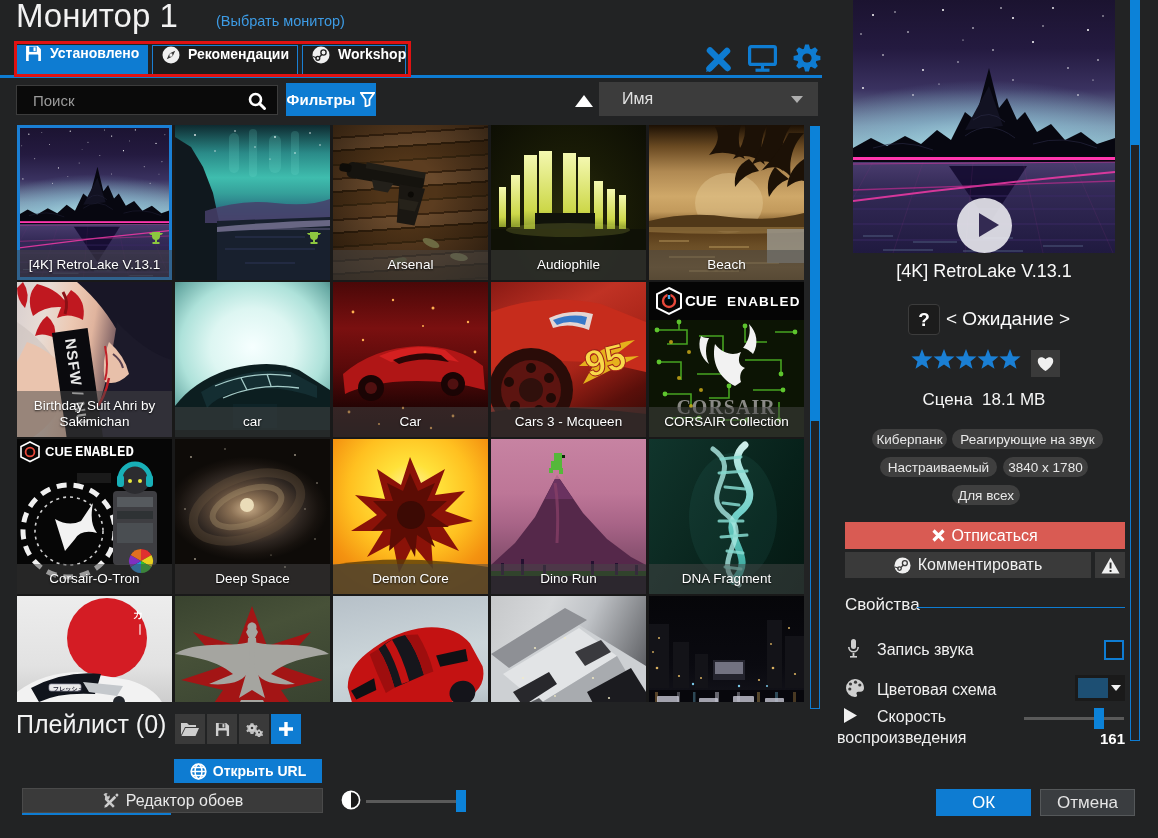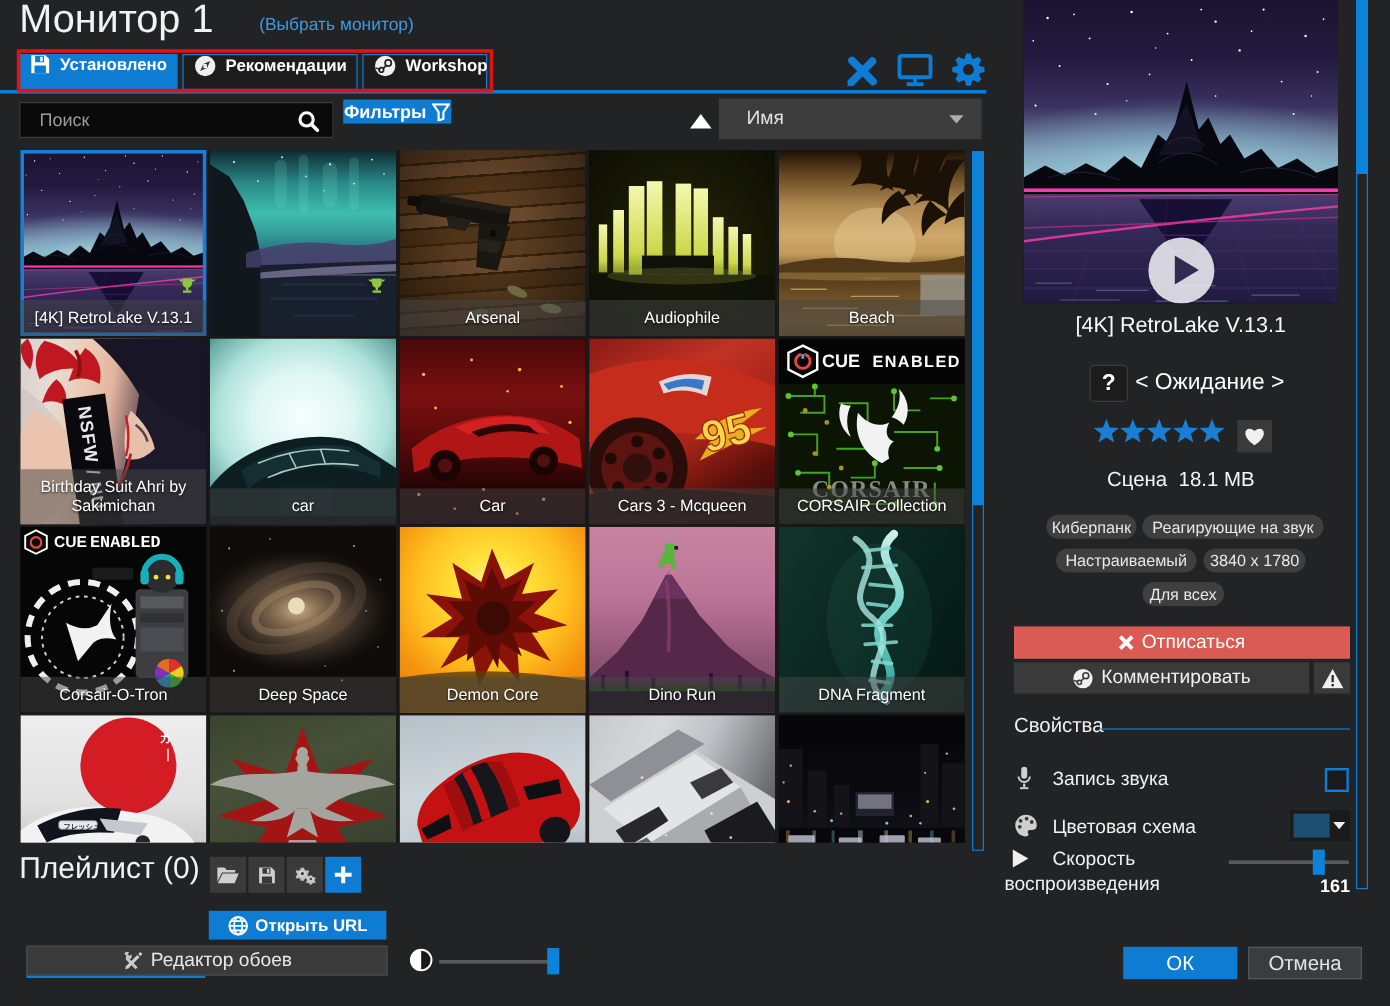--- a/index.html
+++ b/index.html
@@ -17,21 +17,21 @@
   
   .tab { top:45px; height:30px; display:flex; align-items:flex-start; font-size:14px; font-weight:700; color:#fff; white-space:nowrap; }
   #tab1 { left:16px; width:132px; background:#0e7cd2; }
   #tab2 { left:152px; width:146px; background:#1d1d1d; border:1px solid #1a7fd4; }
   #tab3 { left:302px; width:104px; background:#1d1d1d; border:1px solid #1a7fd4; }
   #blueline { left:0; top:75px; width:822px; height:3px; background:#0e7cd2; }
   #redbox { left:14px; top:41px; width:397px; height:36px; border:3px solid #e01212; }
 
   
   #search { left:16px; top:85px; width:262px; height:30px; background:#0a0a0a; border:1px solid #3c3c3c; color:#9b9b9b; font-size:15px; display:flex; align-items:center; padding-left:16px; }
-  #filters { left:286px; top:83px; width:90px; height:20px; font-size:15px; font-weight:700; display:flex; align-items:center; justify-content:center; gap:5px; }
+  #filters { left:286px; top:83px; width:90px; height:33px; font-size:15px; font-weight:700; display:flex; align-items:center; justify-content:center; gap:5px; }
   #sorttri { left:575px; top:95px; width:0; height:0; border-left:9px solid transparent; border-right:9px solid transparent; border-bottom:12px solid #fff; }
   #sortdd { left:599px; top:82px; width:219px; height:34px; background:#3c3c3c; font-size:16px; color:#e2e2e2; display:flex; align-items:center; padding-left:23px; }
   #sortdd .arr { position:absolute; right:15px; top:14px; width:0; height:0; border-left:6px solid transparent; border-right:6px solid transparent; border-top:7px solid #aeaeae; }
 
   
   #grid { left:0px; top:122px; width:810px; height:580px; overflow:hidden; }
   .tile { position:absolute; width:155px; height:155px; overflow:hidden; background:#111; }
   .cap { position:absolute; left:0; right:0; bottom:0; height:30px; background:rgba(70,70,70,.5);
          color:#fff; font-size:13.5px; display:flex; align-items:center; justify-content:center;
          text-shadow:0 1px 2px rgba(0,0,0,.8); text-align:center; line-height:1.2; z-index:5; }

